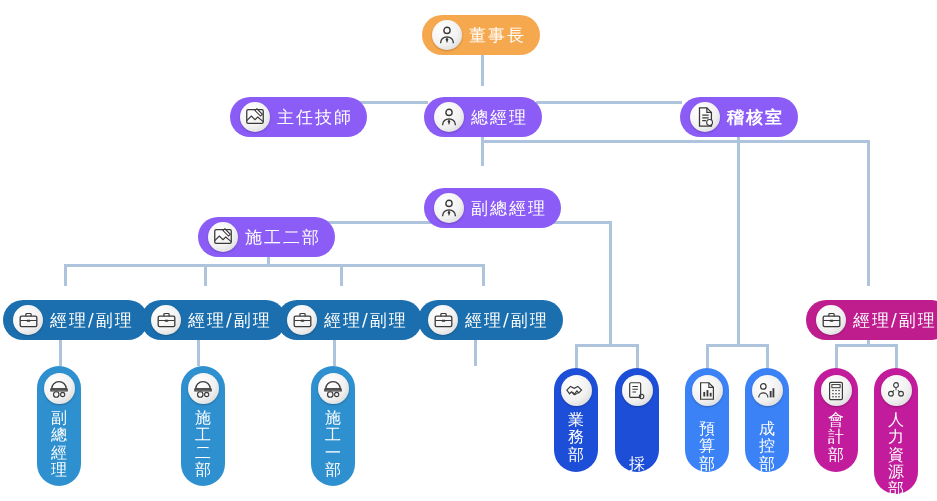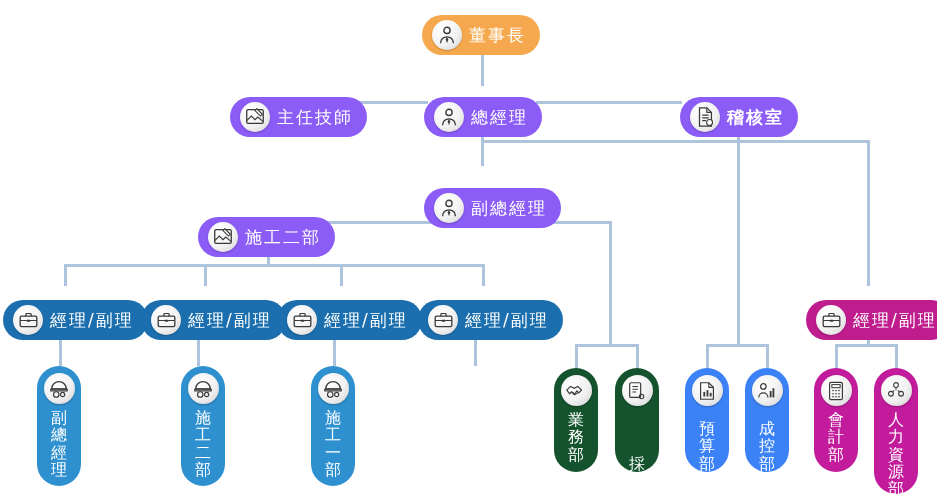--- a/index.html
+++ b/index.html
@@ -78,21 +78,21 @@
     color:#ffffff;
     font-size:16px;
     line-height:1.08;
     text-align:center;
     writing-mode:horizontal-tb;
     width:22px;
     word-break:break-all;
     letter-spacing:0;
   }
   .v-blue   {background:#2e90cf;}
-  .v-purple {background:#14532d;}
+  .v-purple {background:#1d4ed8;}
   .v-pink   {background:#3b82f6;justify-content:space-between;}
   .v-magenta{background:#c21b9b;}
 
   svg{display:block;}
 </style>
 </head>
 <body>
 
 <div id="org-chart">
 

